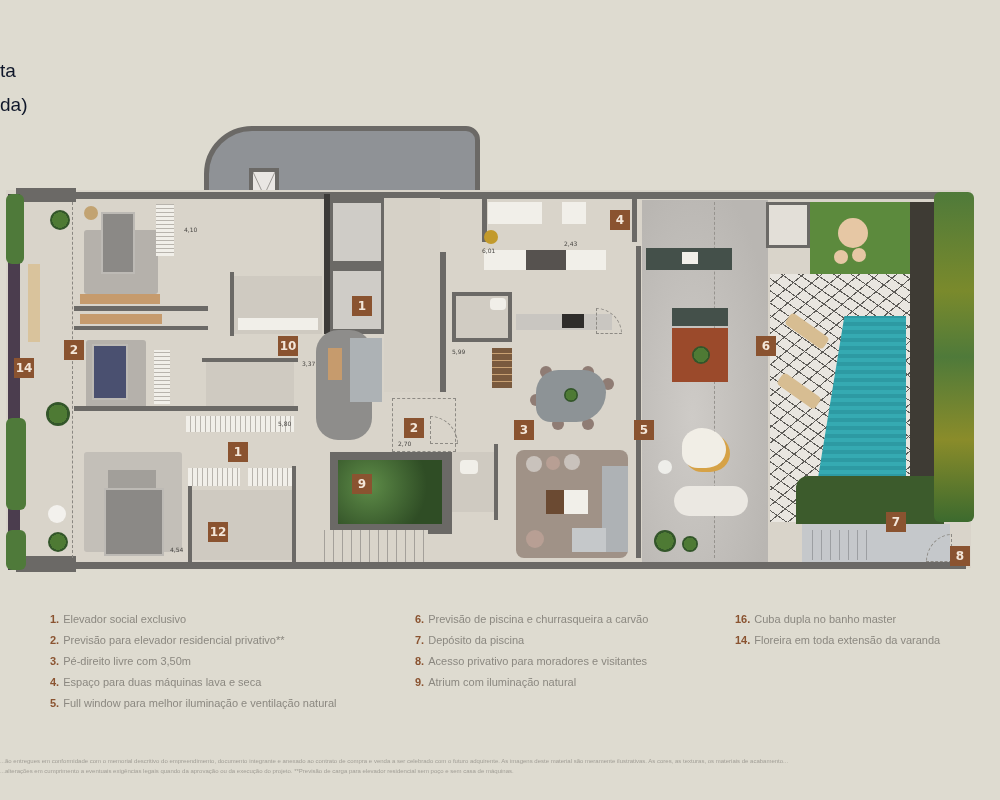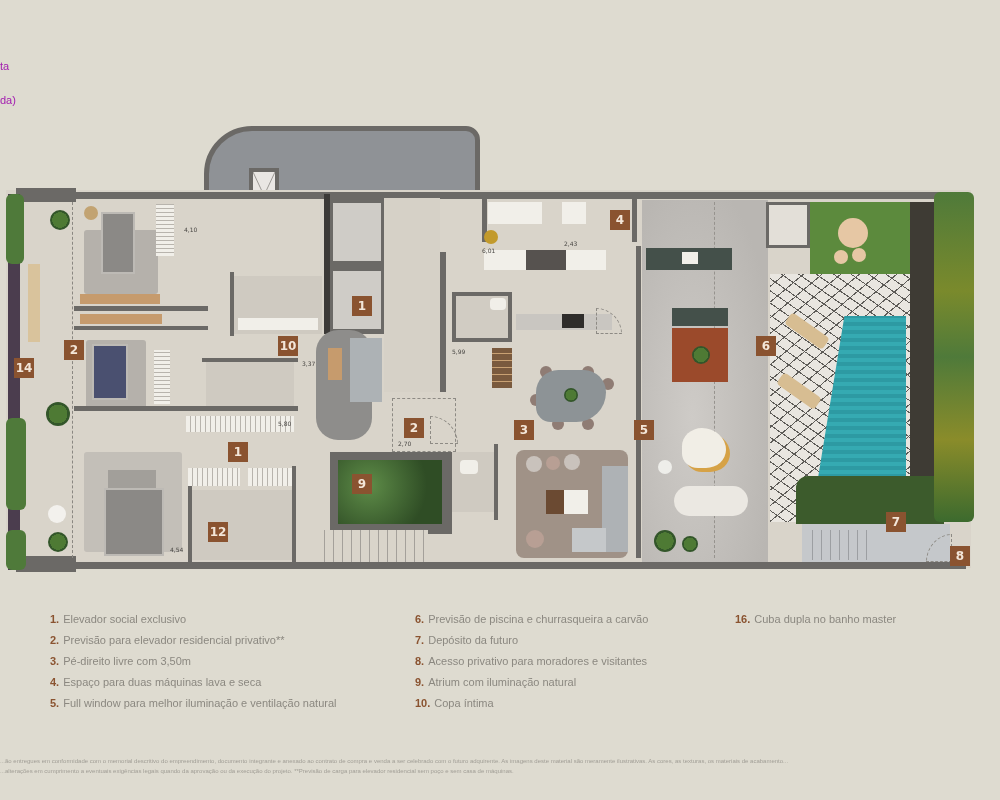--- a/index.html
+++ b/index.html
@@ -1,18 +1,18 @@
 <!DOCTYPE html>
 <html><head>
 <meta charset="utf-8">
 <style>
   html,body{margin:0;padding:0;}
   body{width:1000px;height:800px;background:#dedbd0;font-family:"Liberation Sans",sans-serif;position:relative;overflow:hidden;color:#6e6b64;}
   .abs{position:absolute;}
-  .hdr{position:absolute;left:0;font-size:11px;color:#a21caf;}
+  .hdr{position:absolute;left:0;font-size:19px;color:#0f172a;}
   
   .plan{position:absolute;left:6px;top:190px;width:970px;height:385px;}
   .floor{position:absolute;background:#d9d4ca;}
   .wall{position:absolute;background:#6b6966;}
   .room{position:absolute;background:#cfcac1;}
   .rug{position:absolute;background:#b5b1ab;border-radius:3px;}
   .green{position:absolute;background:#4f7a3a;}
   .greenD{position:absolute;background:#3c5b2c;}
   .grass{position:absolute;background:#5c8a3d;}
   .stone{position:absolute;background:
@@ -239,39 +239,39 @@
     </div>
 </div>
 
 <div class="legend" style="left:415px;">
   <div class="item">
       <span class="num">6.</span>
       <span>Previsão de piscina e churrasqueira a carvão</span>
     </div>
   <div class="item">
       <span class="num">7.</span>
-      <span>Depósito da futuro</span>
+      <span>Depósito da piscina</span>
     </div>
   <div class="item">
       <span class="num">8.</span>
       <span>Acesso privativo para moradores e visitantes</span>
     </div>
   <div class="item">
       <span class="num">9.</span>
       <span>Atrium com iluminação natural</span>
     </div>
-  <div class="item">
-      <span class="num">10.</span>
-      <span>Copa íntima</span>
-    </div>
 </div>
 
 <div class="legend" style="left:735px;">
   <div class="item">
       <span class="num">16.</span>
       <span>Cuba dupla no banho master</span>
+    </div>
+  <div class="item">
+      <span class="num">14.</span>
+      <span>Floreira em toda extensão da varanda</span>
     </div>
 </div>
 
 <div class="foot">
   <div>...ão entregues em conformidade com o memorial descritivo do empreendimento, documento integrante e anexado ao contrato de compra e venda a ser celebrado com o futuro adquirente. As imagens deste material são meramente ilustrativas. As cores, as texturas, os materiais de acabamento...</div>
   <div>...alterações em cumprimento a eventuais exigências legais quando da aprovação ou da execução do projeto. **Previsão de carga para elevador residencial sem poço e sem casa de máquinas.</div>
 </div>
 
 </body></html>

